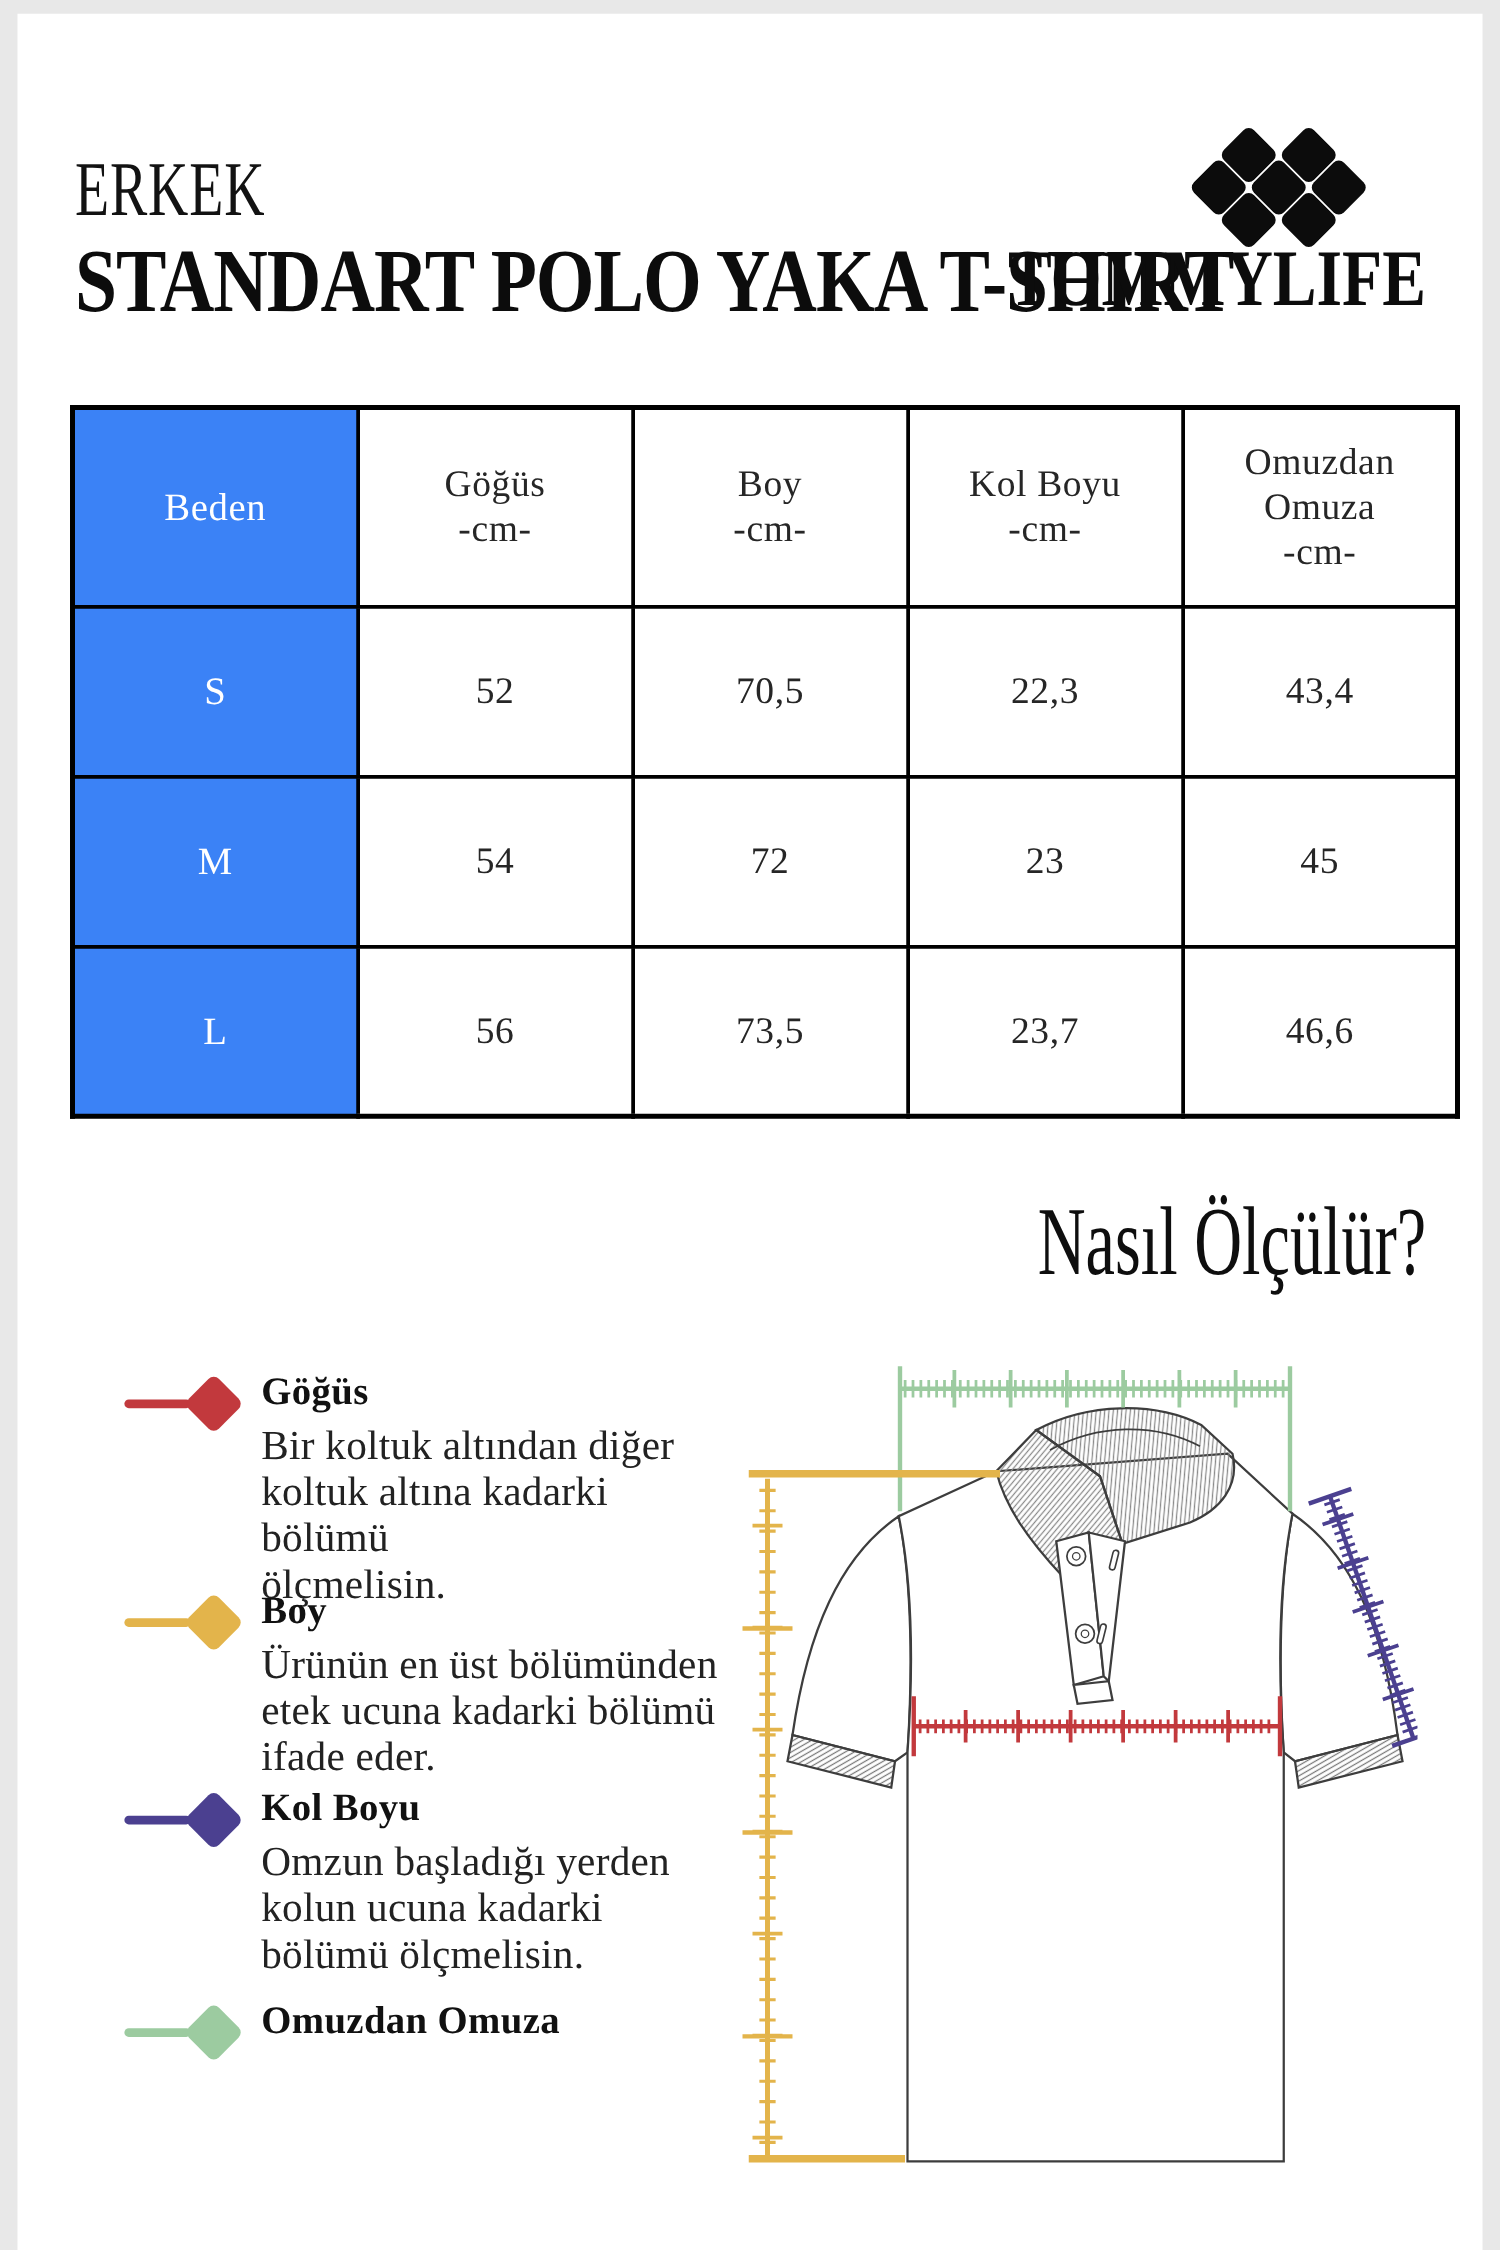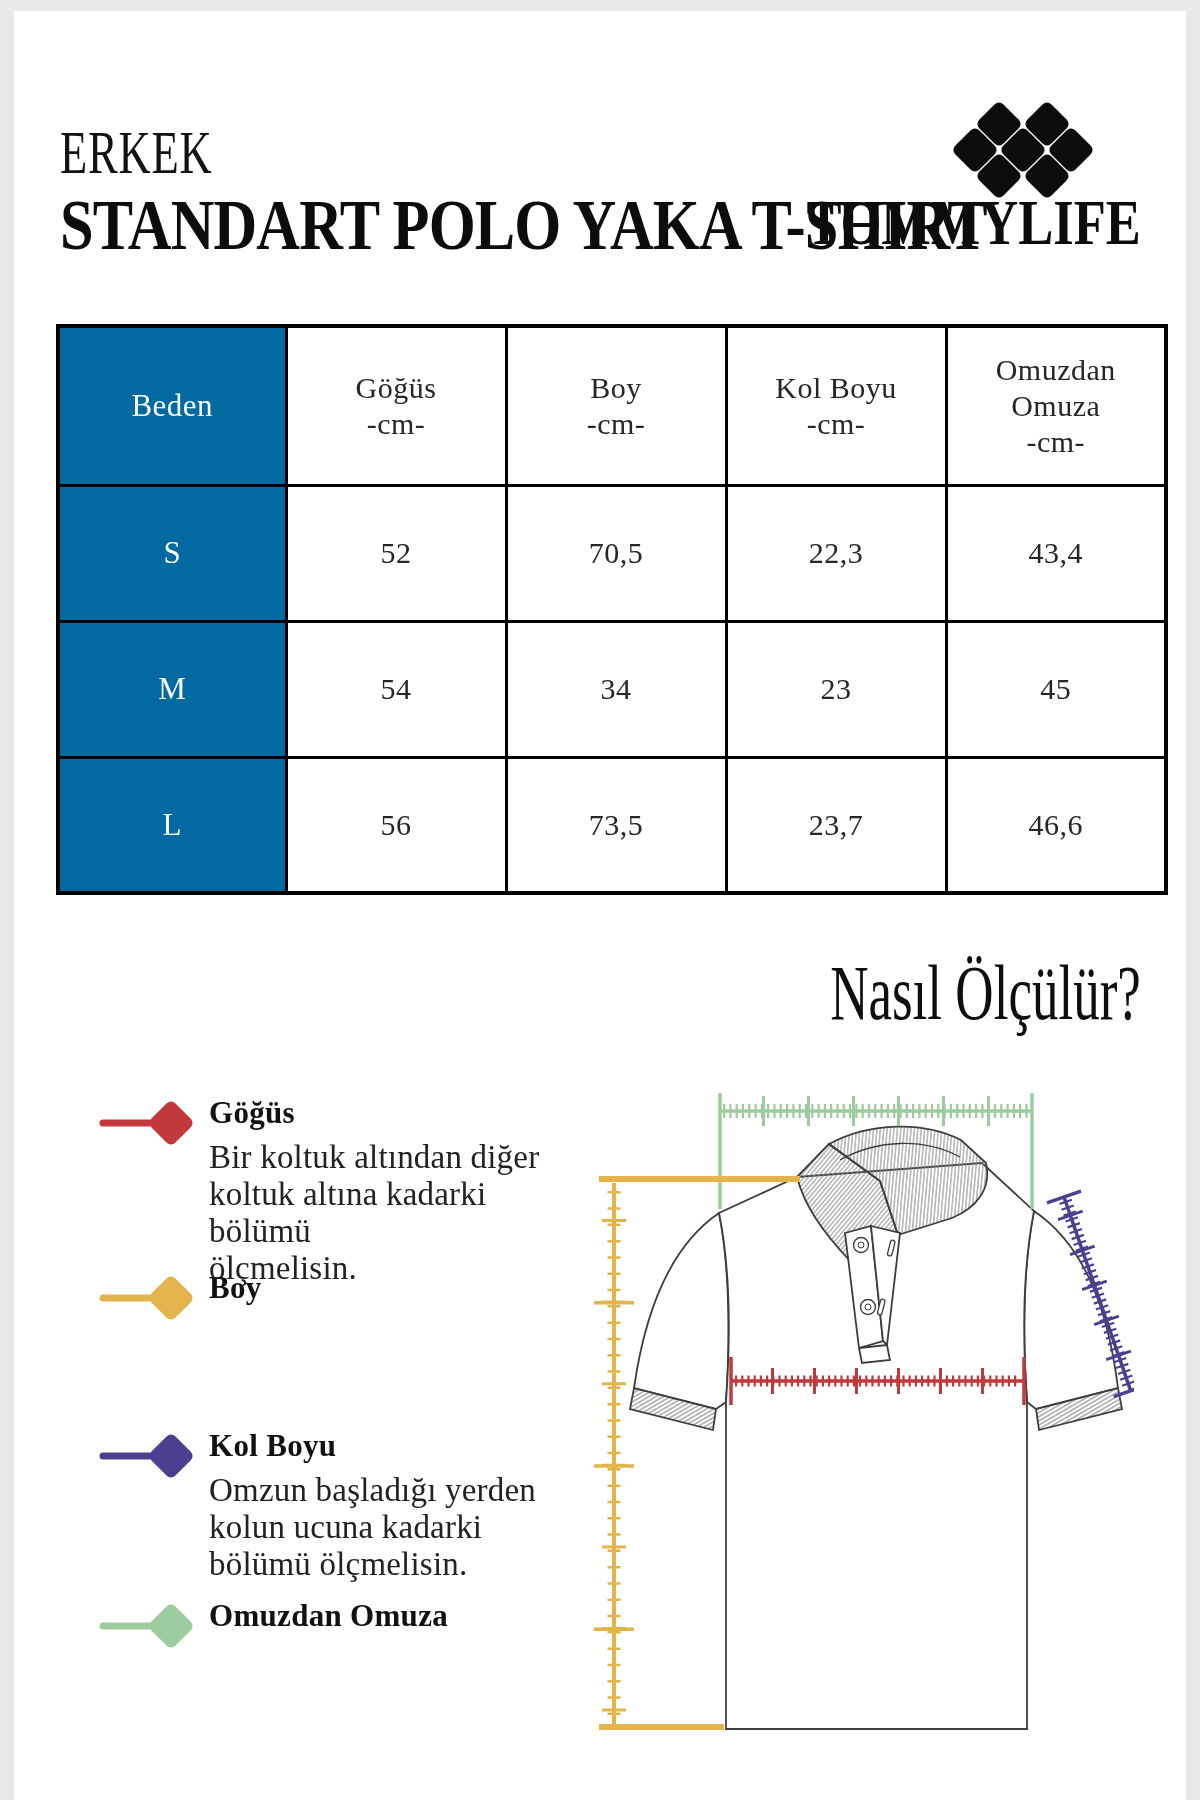--- a/index.html
+++ b/index.html
@@ -15,21 +15,21 @@
   .h-brand{right:45px;top:180px;font-size:64px;font-weight:700;line-height:1;
            transform:scaleX(.82);transform-origin:right top;white-space:nowrap;color:#0c0c0c;}
   .h-logo{left:928px;top:80px;width:236px;height:110px;}
 
   
   .size-table-wrap{left:42px;top:313px;width:1108px;height:571px;}
   table.size-table{border-collapse:collapse;width:1108px;height:571px;table-layout:fixed;
                    border:4px solid #000;}
   .size-table th,.size-table td{border:3px solid #000;text-align:center;vertical-align:middle;
                    font-size:30px;font-weight:400;color:#262626;letter-spacing:.5px;padding:0 8px;}
-  .size-table .col-size{background:#0369a1;color:#ffffff;font-size:31px;border-color:#000;}
+  .size-table .col-size{background:#3b82f6;color:#ffffff;font-size:31px;border-color:#000;}
   .size-table tr.head{height:96px;}
   .size-table tr.r{height:95px;}
   .size-table .hdr-label{line-height:36px;}
   .size-table .hdr-unit{line-height:36px;}
 
   
   .s-title{left:0;top:939px;width:1200px;text-align:right;}
   .s-title span{display:inline-block;font-size:78px;font-weight:400;line-height:1.1;
                 transform:scaleX(.68);transform-origin:center top;white-space:nowrap;color:#0e0e0e;}
 
@@ -94,21 +94,21 @@
       <tr class="r">
         <th class="col-size">S</th>
         <td>52</td>
         <td>70,5</td>
         <td>22,3</td>
         <td>43,4</td>
       </tr>
       <tr class="r">
         <th class="col-size">M</th>
         <td>54</td>
-        <td>34</td>
+        <td>72</td>
         <td>23</td>
         <td>45</td>
       </tr>
       <tr class="r">
         <th class="col-size">L</th>
         <td>56</td>
         <td>73,5</td>
         <td>23,7</td>
         <td>46,6</td>
       </tr>
@@ -133,20 +133,23 @@
     </div>
   </div>
 
   <div class="abs legend-item" style="top:1249px">
     <svg class="dia" viewBox="0 0 120 64" style="color: rgb(227, 180, 75);">
       <line x1="4" y1="32" x2="50" y2="32" stroke="currentColor" stroke-width="7" stroke-linecap="round"></line>
       <rect x="55" y="15" width="34" height="34" rx="6" transform="rotate(45 72 32)" fill="currentColor"></rect>
     </svg>
     <div class="li-text">
       <h3>Boy</h3>
+      <p>Ürünün en üst bölümünden
+etek ucuna kadarki bölümü
+ifade eder.</p>
     </div>
   </div>
 
   <div class="abs legend-item" style="top:1407px">
     <svg class="dia" viewBox="0 0 120 64" style="color: rgb(75, 64, 144);">
       <line x1="4" y1="32" x2="50" y2="32" stroke="currentColor" stroke-width="7" stroke-linecap="round"></line>
       <rect x="55" y="15" width="34" height="34" rx="6" transform="rotate(45 72 32)" fill="currentColor"></rect>
     </svg>
     <div class="li-text">
       <h3>Kol Boyu</h3>

